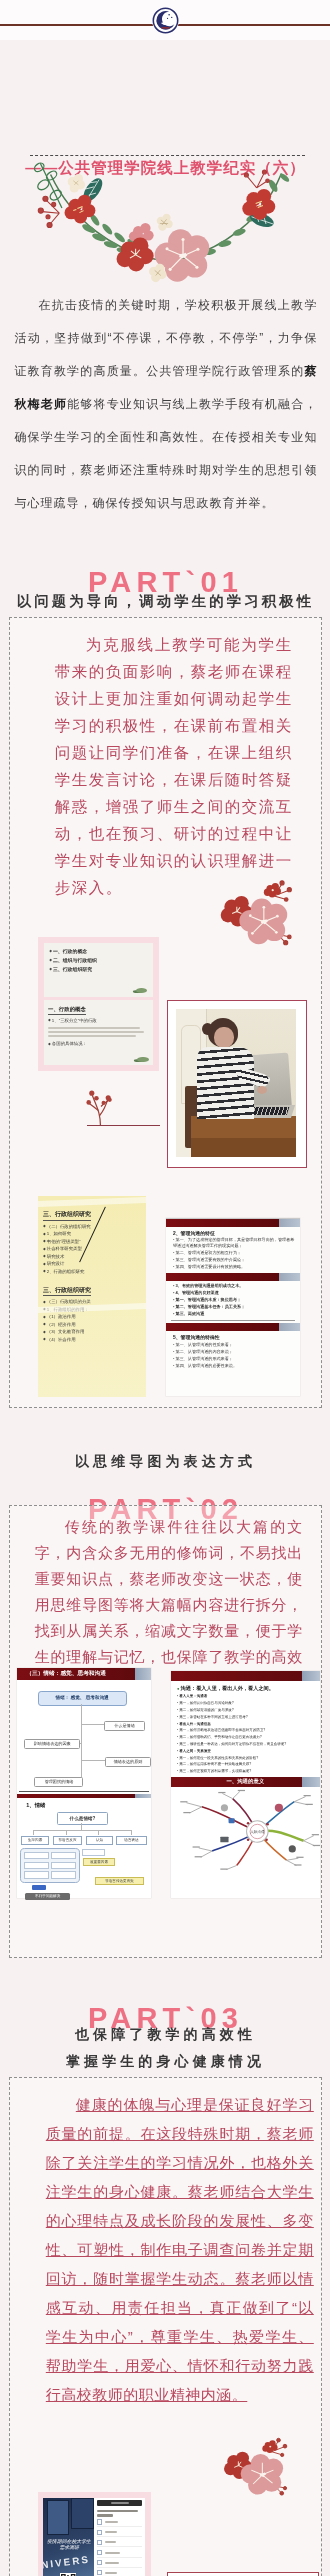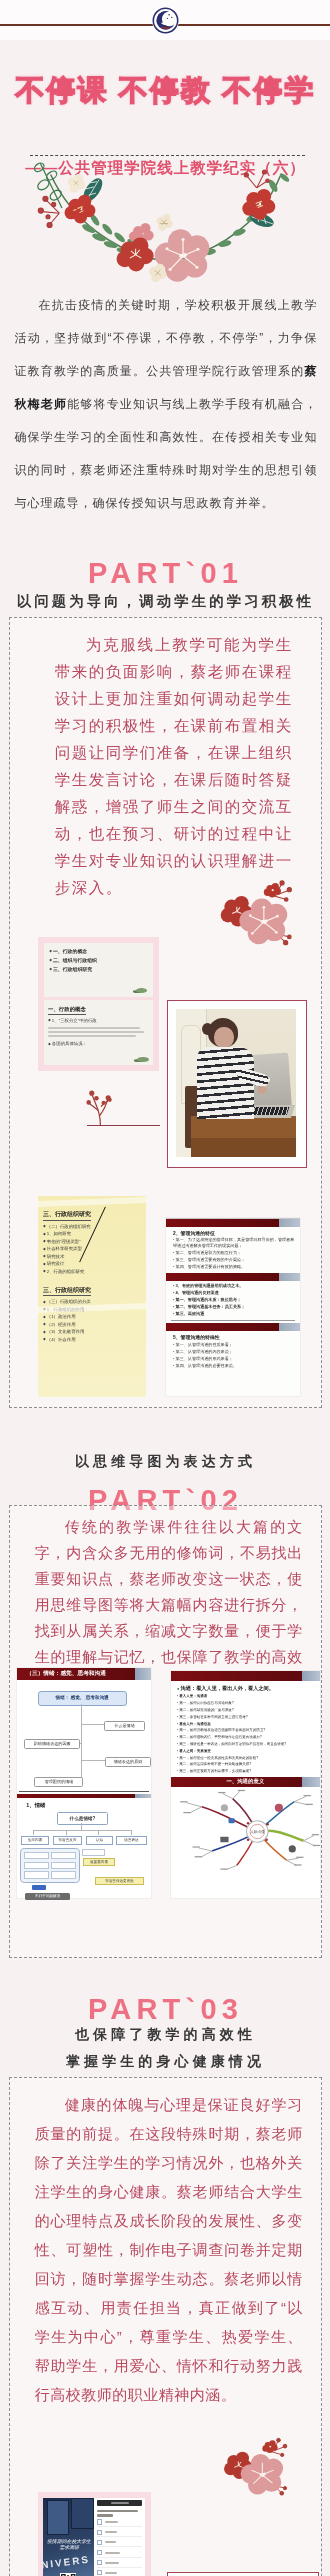--- a/index.html
+++ b/index.html
@@ -17,21 +17,21 @@
   .main-title{font-size:29px;font-weight:bold;letter-spacing:2.1px;color:#fff;
     -webkit-text-stroke:1.3px #e65572;text-shadow:0 0 3.6px #f2aebc,0 0 1px #ef8aa0;white-space:nowrap;}
   .sub-title{font-size:15.5px;font-weight:bold;color:#e0516d;letter-spacing:1px;white-space:nowrap;}
   .dash-sep{border-top:1px dashed #4a4a4a;height:0;}
 
   
   .intro{font-size:12px;line-height:33px;letter-spacing:1px;color:#3f3f3f;text-align:justify;text-indent:2em;}
   .intro b{color:#1e1e1e;}
 
   
-  .part-label{font-size:29px;font-weight:bold;color:#ee7183;letter-spacing:5.2px;white-space:nowrap;}
+  .part-label{font-size:29px;font-weight:bold;color:#ee7183;letter-spacing:5.2px;white-space:nowrap;margin-top:9px;}
   .part-head{font-size:14.4px;font-weight:bold;color:#383838;letter-spacing:3.1px;white-space:nowrap;}
 
   
   .dotbox{border:0.8px dashed #8f8f8f;background:rgba(255,255,255,.35);}
   .boxtext{font-size:15.5px;line-height:27px;letter-spacing:1.5px;color:#b8495f;text-align:justify;text-indent:2em;}
   .boxtext2{font-size:15px;line-height:26px;letter-spacing:0.5px;color:#b8495f;text-align:justify;text-indent:2em;}
   .boxtext3{font-size:15px;line-height:29px;letter-spacing:0.5px;color:#b8495f;text-align:justify;text-indent:2em;}
 
   .deco-line{height:1.3px;background:#8c3a46;}
 
@@ -93,21 +93,20 @@
         <path d="M33,9 A18,18 0 1 0 43,33 A14,14 0 1 1 33,9 Z" fill="#2c2f6e"></path>
         <circle cx="33" cy="15" r="1.6" fill="#2c2f6e"></circle>
         <circle cx="38" cy="20" r="1.3" fill="#2c2f6e"></circle>
         <circle cx="30" cy="22" r="1.1" fill="#2c2f6e"></circle>
         <path d="M17,31 Q26,27 38,31 Q30,36 22,34 Z" fill="#fff"></path>
         <rect x="18" y="39" width="16" height="2.6" rx="1.3" fill="#a12a22"></rect>
       </svg>
     </div>
   </div>
 
-  <div class="abs ctr main-title" style="top:71px;">不停课 不停教 不停学</div>
   <div class="abs ctr sub-title" style="top:130px;margin-top:28px;">——公共管理学院线上教学纪实（六）</div>
   <div class="abs dash-sep" style="left:30px;top:155px;width:275px;"></div>
 
   <svg class="abs" style="left:31px;top:159px;" width="269" height="130" viewBox="0 0 522 252">
 
     <path d="M38,30 C80,120 160,180 258,198" fill="none" stroke="#4d7c52" stroke-width="3"></path>
     <path d="M486,28 C450,118 368,182 266,200" fill="none" stroke="#4d7c52" stroke-width="3"></path>
 
     <g stroke="#3f7d4e" stroke-width="2.5" fill="none">
       <path d="M60,95 L18,8"></path>
@@ -550,21 +549,21 @@
         <circle cx="104" cy="40" r="7" fill="#777" opacity=".6"></circle>
       </svg>
     </div>
   </div>
 
   <div class="abs ctr part-label" style="top:1993px;">PART`03</div>
   <div class="abs ctr part-head" style="top:2026px;font-size:14px;letter-spacing:4.1px;">也保障了教学的高效性</div>
   <div class="abs ctr part-head" style="top:2053px;font-size:14px;letter-spacing:4.1px;">掌握学生的身心健康情况</div>
 
   <div class="abs dotbox" style="left:8.8px;top:2077px;width:311px;height:658px;">
-    <div class="abs boxtext3" style="left:25px;top:12.4px;width:268px;">健康的体魄与心理是保证良好学习质量的前提。在这段特殊时期，蔡老师除了关注学生的学习情况外，也格外关注学生的身心健康。蔡老师结合大学生的心理特点及成长阶段的发展性、多变性、可塑性，制作电子调查问卷并定期回访，随时掌握学生动态。蔡老师以情感互动、用责任担当，真正做到了“以学生为中心”，尊重学生、热爱学生、帮助学生，用爱心、情怀和行动努力践行高校教师的职业精神内涵。</div>
+    <div class="abs boxtext3" style="left:36px;top:12.4px;width:268px;text-decoration:underline;">健康的体魄与心理是保证良好学习质量的前提。在这段特殊时期，蔡老师除了关注学生的学习情况外，也格外关注学生的身心健康。蔡老师结合大学生的心理特点及成长阶段的发展性、多变性、可塑性，制作电子调查问卷并定期回访，随时掌握学生动态。蔡老师以情感互动、用责任担当，真正做到了“以学生为中心”，尊重学生、热爱学生、帮助学生，用爱心、情怀和行动努力践行高校教师的职业精神内涵。</div>
 
     <svg class="abs" style="left:209px;top:358px;" width="71" height="60" viewBox="0 0 150 130">
       <g stroke="#a83a30" stroke-width="2" fill="#ad423a">
         <path d="M112,34 L126,12 M112,34 L138,24 M112,34 L132,40" fill="none"></path>
         <circle cx="127" cy="9" r="4"></circle>
           <circle cx="141" cy="22" r="4"></circle>
           <circle cx="135" cy="41" r="3.5"></circle>
         <path d="M118,108 L132,122 M118,108 L138,112" fill="none"></path>
         <circle cx="134" cy="124" r="4"></circle>
           <circle cx="141" cy="113" r="3.5"></circle>

